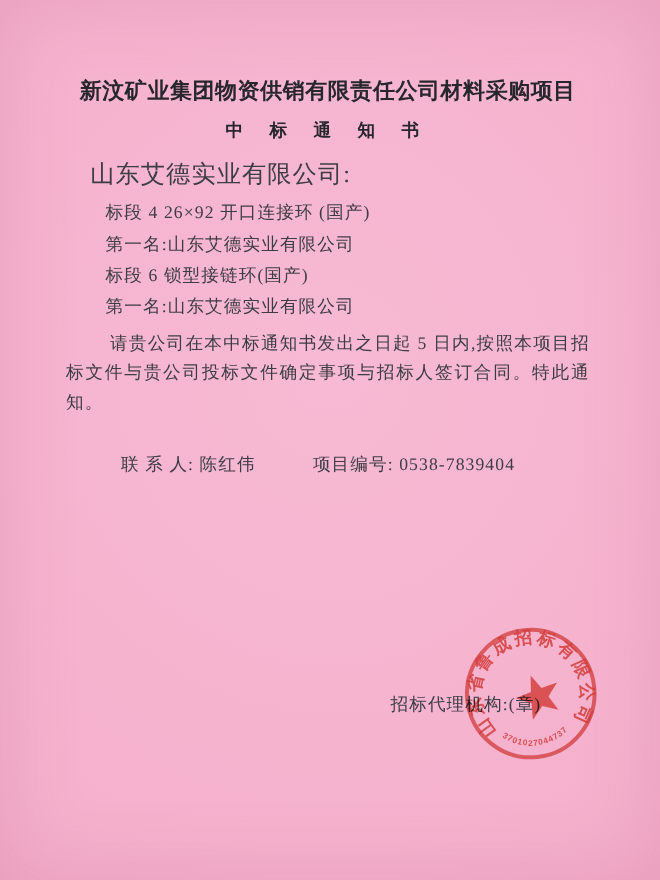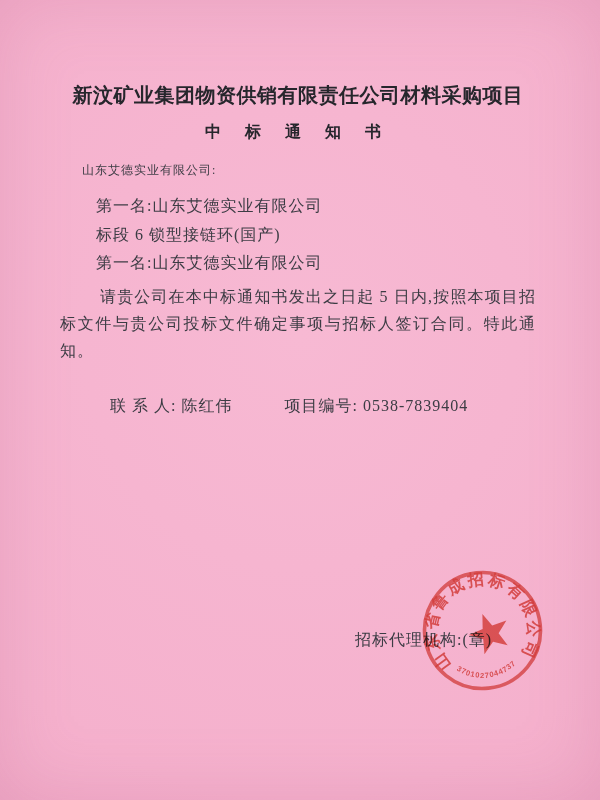--- a/index.html
+++ b/index.html
@@ -14,41 +14,41 @@
     background: radial-gradient(130% 105% at 50% 42%, #f7b9d3 0%, #f5b1cd 55%, #eda4c2 100%);
     box-shadow: inset 0 0 70px rgba(186, 96, 136, 0.22);
     color: #3c3c44;
   }
   .doc {
     position: absolute;
     left: 60px; top: 70px;
     width: 476px;
   }
   .title {
-    margin: 12px;
+    margin: 0;
     font-size: 20px;
     line-height: 26px;
     font-weight: bold;
     color: #26262c;
     text-align: center;
     letter-spacing: 0.5px;
   }
   .subtitle {
     margin: 12px 0 0 0;
     font-size: 16px;
     line-height: 24px;
     font-weight: bold;
     color: #26262c;
     text-align: center;
     letter-spacing: 10px;
   }
   .addressee {
     margin: 14px 0 0 0;
     padding-left: 22px;
-    font-size: 12px;
+    font-size: 22px;
     line-height: 24px;
     letter-spacing: 1px;
   }
   .para {
     margin: 5px 0 0 0;
     font-size: 16px;
     line-height: 27px;
     letter-spacing: 1px;
     text-align: justify;
     text-indent: 2.5em;
@@ -101,20 +101,21 @@
 <div class="page">
 
   <div class="doc">
     <h1 class="title">新汶矿业集团物资供销有限责任公司材料采购项目</h1>
     <h2 class="subtitle">中 标 通 知 书</h2>
 
     <p class="addressee">山东艾德实业有限公司:</p>
 
 
     <div class="lots">
+      <p class="lot-line">标段 4 26×92 开口连接环 (国产)</p>
       <p class="lot-line">第一名:山东艾德实业有限公司</p>
       <p class="lot-line">标段 6 锁型接链环(国产)</p>
       <p class="lot-line">第一名:山东艾德实业有限公司</p>
     </div>
 
     <p class="para">请贵公司在本中标通知书发出之日起 5 日内,按照本项目招标文件与贵公司投标文件确定事项与招标人签订合同。特此通知。</p>
 
     <p class="contact">
       <span>联 系 人:</span>
       <span>陈红伟</span>

